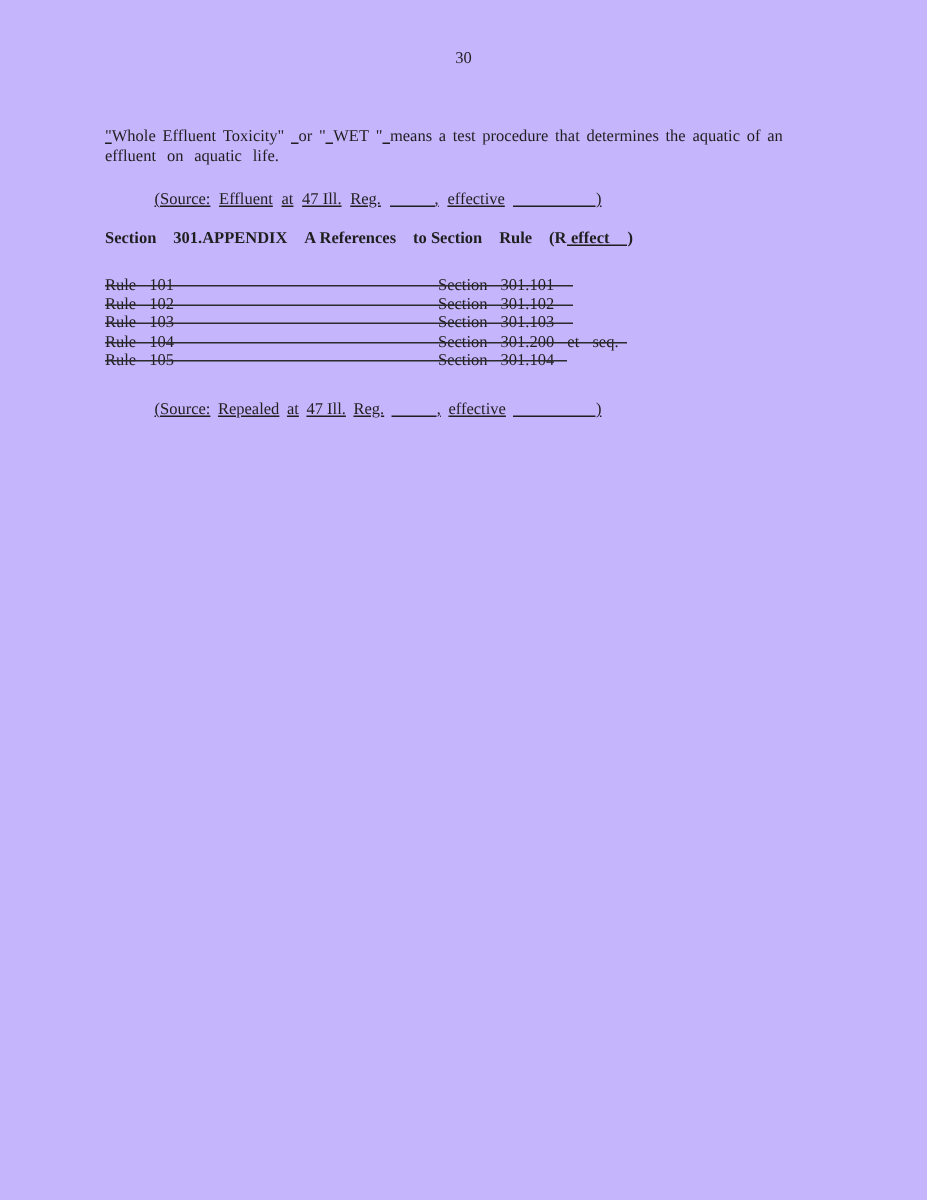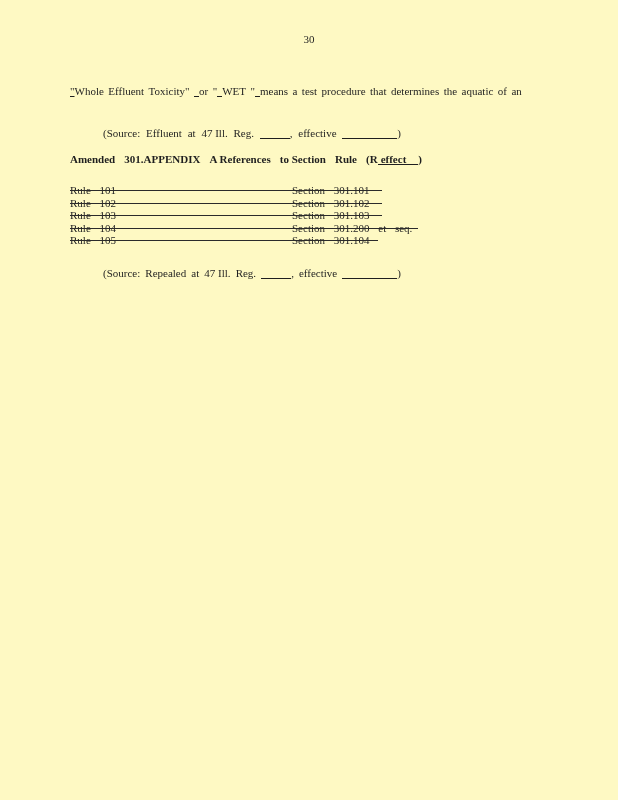--- a/index.html
+++ b/index.html
@@ -11,21 +11,21 @@
     width: 618px;
     height: 800px;
     font-family: "Liberation Serif", "DejaVu Serif", serif;
     color: #1f1f1f;
     overflow: hidden;
   }
   .page {
     position: relative;
     width: 618px;
     height: 800px;
-    background: #fef9c3;
+    background: #c4b5fd;
   }
   .pageno {
     position: absolute;
     top: 33px;
     left: 0;
     right: 0;
     text-align: center;
     font-size: 11px;
   }
   .para {
@@ -43,21 +43,21 @@
   }
   .para .line2 {
     word-spacing: 4.5px;
   }
   .source {
     position: absolute;
     left: 103px;
     font-size: 11px;
     line-height: 12.5px;
   }
-  .source.flexline { width: 298px; }
+  .source.flexline { width: 298px; text-decoration: underline; }
   #source-amended { top: 127px; }
   #source-repealed { top: 267px; }
   .heading {
     position: absolute;
     left: 70px;
     top: 153px;
     width: 352px;
     font-weight: bold;
     font-size: 11px;
     line-height: 12.5px;
@@ -121,35 +121,36 @@
         <span class="cluster"><span>a</span></span>
         <span class="cluster"><span>test</span></span>
         <span class="cluster"><span>procedure</span></span>
         <span class="cluster"><span>that</span></span>
         <span class="cluster"><span>determines</span></span>
         <span class="cluster"><span>the</span></span>
         <span class="cluster"><span>aquatic</span></span>
         <span class="cluster"><span>of</span></span>
         <span class="cluster"><span>an</span></span>
       </div>
+    <div class="line2">effluent on aquatic life.</div>
   </div>
 
   <div class="source flexline" id="source-amended">
       <span class="cluster"><span>(Source:</span></span>
       <span class="cluster"><span>Effluent</span></span>
       <span class="cluster"><span>at</span></span>
       <span class="cluster"><span>47 Ill.</span></span>
       <span class="cluster"><span>Reg.</span></span>
       <span class="cluster"><span class="blank" style="width: 30px;"></span><span>,</span></span>
       <span class="cluster"><span>effective</span></span>
       <span class="cluster"><span class="blank" style="width: 55px;"></span><span>)</span></span>
     </div>
 
   <div class="heading flexline">
-      <span class="cluster"><span>Amended</span></span>
+      <span class="cluster"><span>Section</span></span>
       <span class="cluster"><span>301.APPENDIX</span></span>
       <span class="cluster"><span>A References</span></span>
       <span class="cluster"><span>to Section</span></span>
       <span class="cluster"><span>Rule</span></span>
       <span class="cluster"><span>(R</span><span class="blank" style="width: 3px;"></span><span class="u">effect</span><span class="blank" style="width: 12px;"></span><span>)</span></span>
     </div>
 
   <div class="rules-table">
       <div class="rules-row">
         <span class="cell-left">Rule 101</span>

